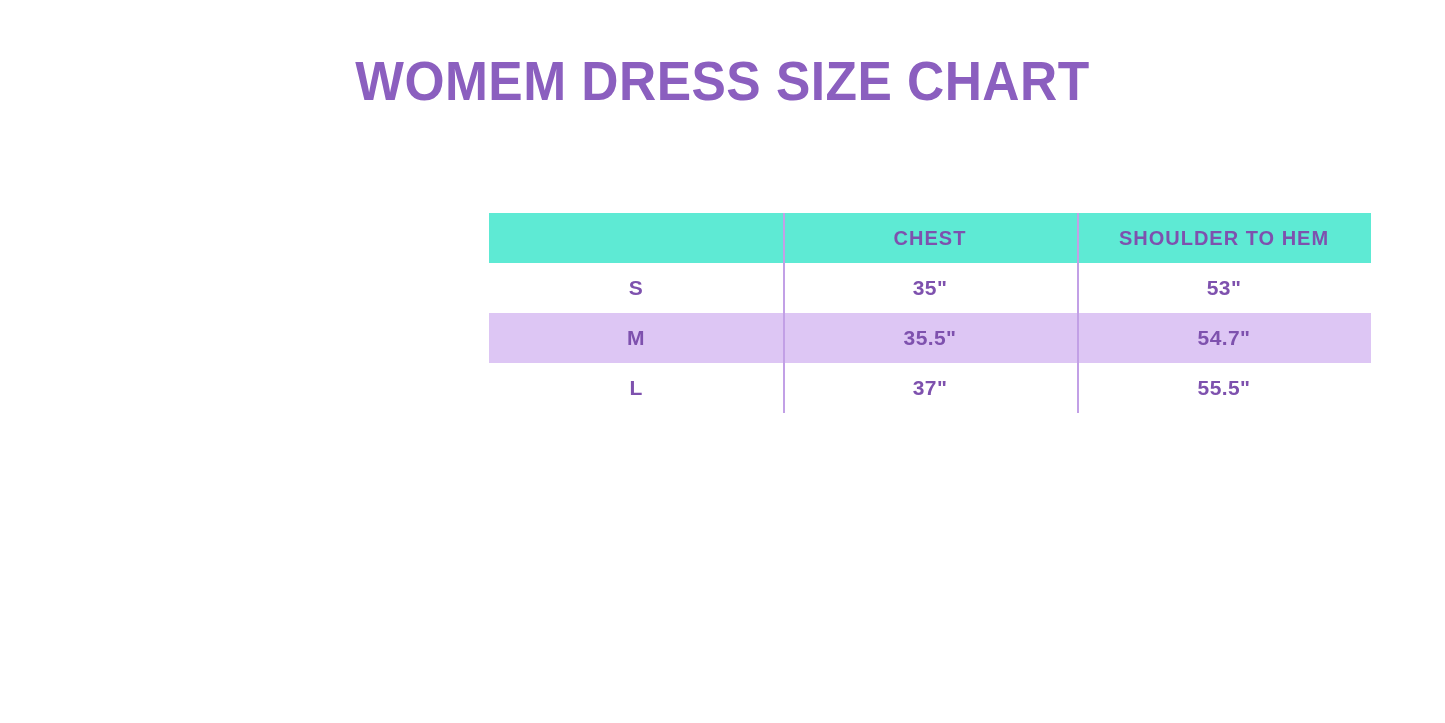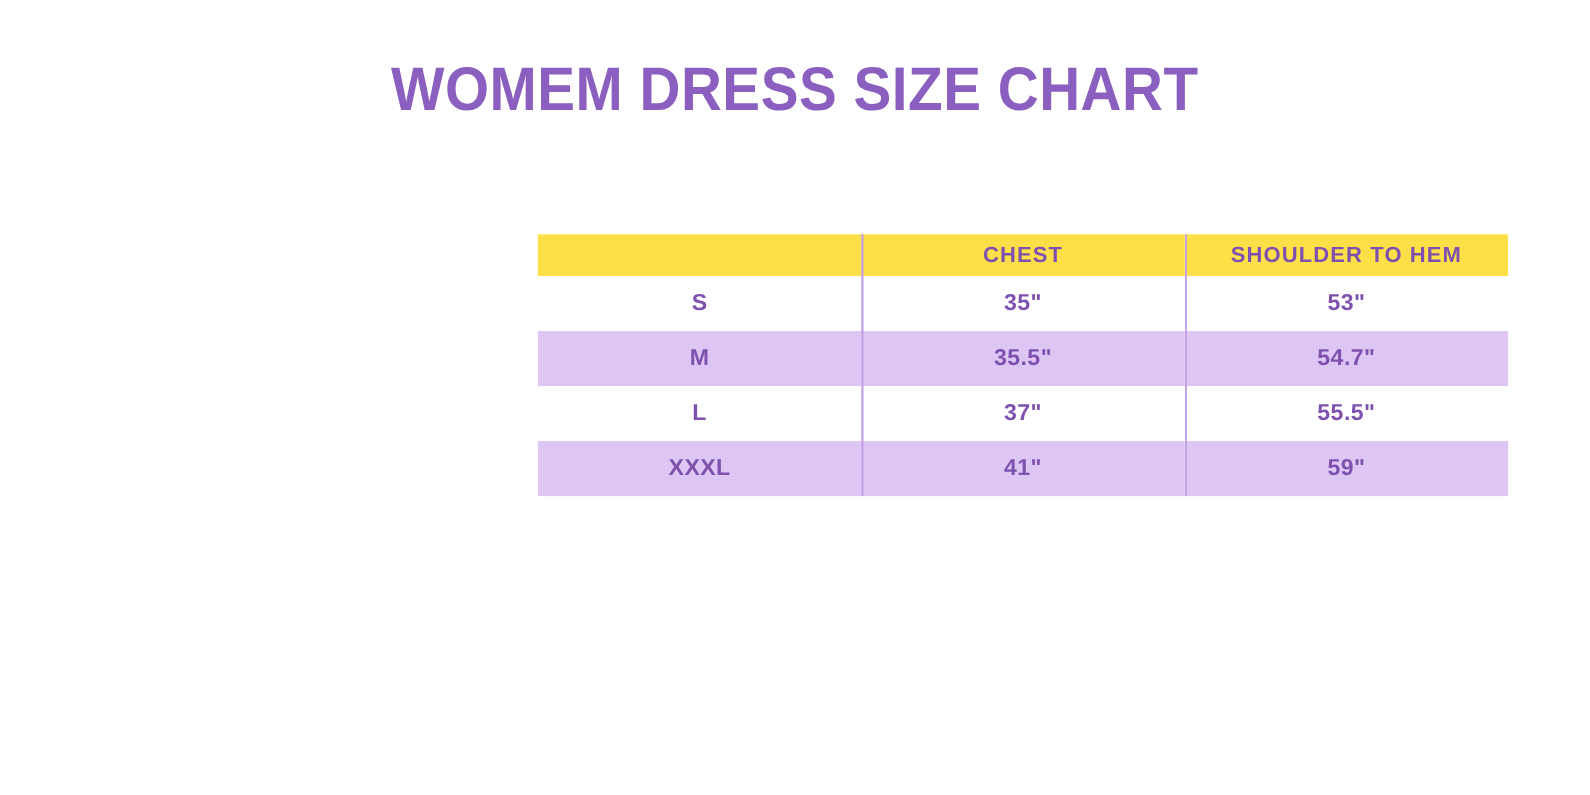--- a/index.html
+++ b/index.html
@@ -75,22 +75,22 @@
   }
 
   
   table.size-table th.col-div,
   table.size-table td.col-div {
     box-shadow: inset 2px 0 0 0 #C2A0E6;
   }
 
   
   table.size-table thead th {
-    height: 38px;
-    background: #fde047;
+    height: 50px;
+    background: #5eead4;
     font-size: 20px;
     letter-spacing: 1px;
   }
 
   
   table.size-table tbody tr.shaded td {
     background: #DDC6F4;
   }
   table.size-table tbody tr.plain td {
     background: #ffffff;
@@ -132,23 +132,18 @@
         </tr>
 
         <tr class="plain">
           <td>L</td>
           <td class="col-div">37"</td>
           <td class="col-div">55.5"</td>
         </tr>
 
 
 
-        <tr class="shaded">
-          <td>XXXL</td>
-          <td class="col-div">41"</td>
-          <td class="col-div">59"</td>
-        </tr>
 
       </tbody>
     </table>
   </div>
 
 </div>
 
 </body></html>

